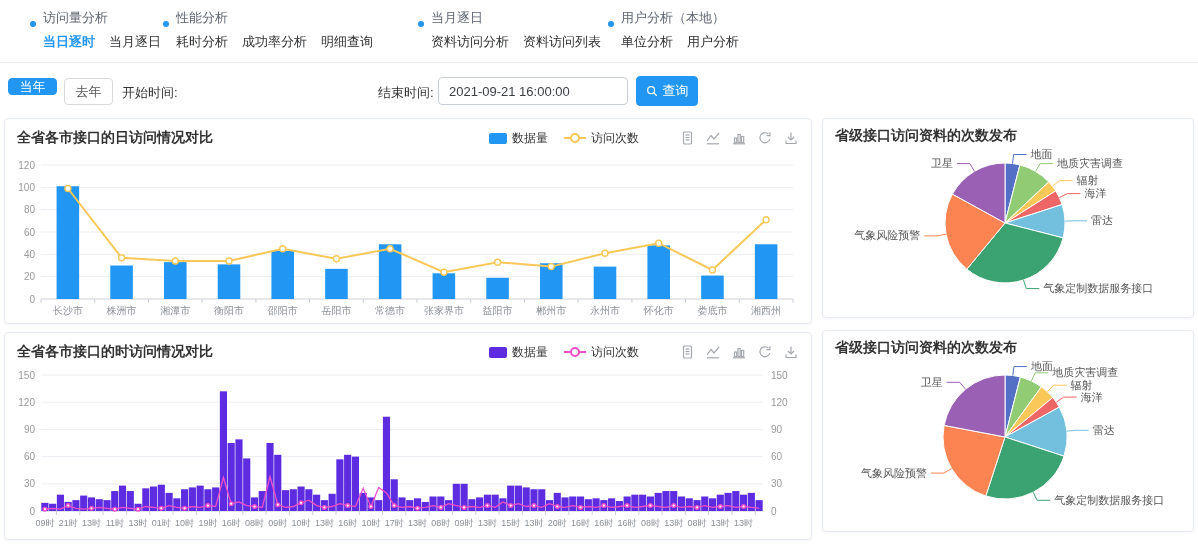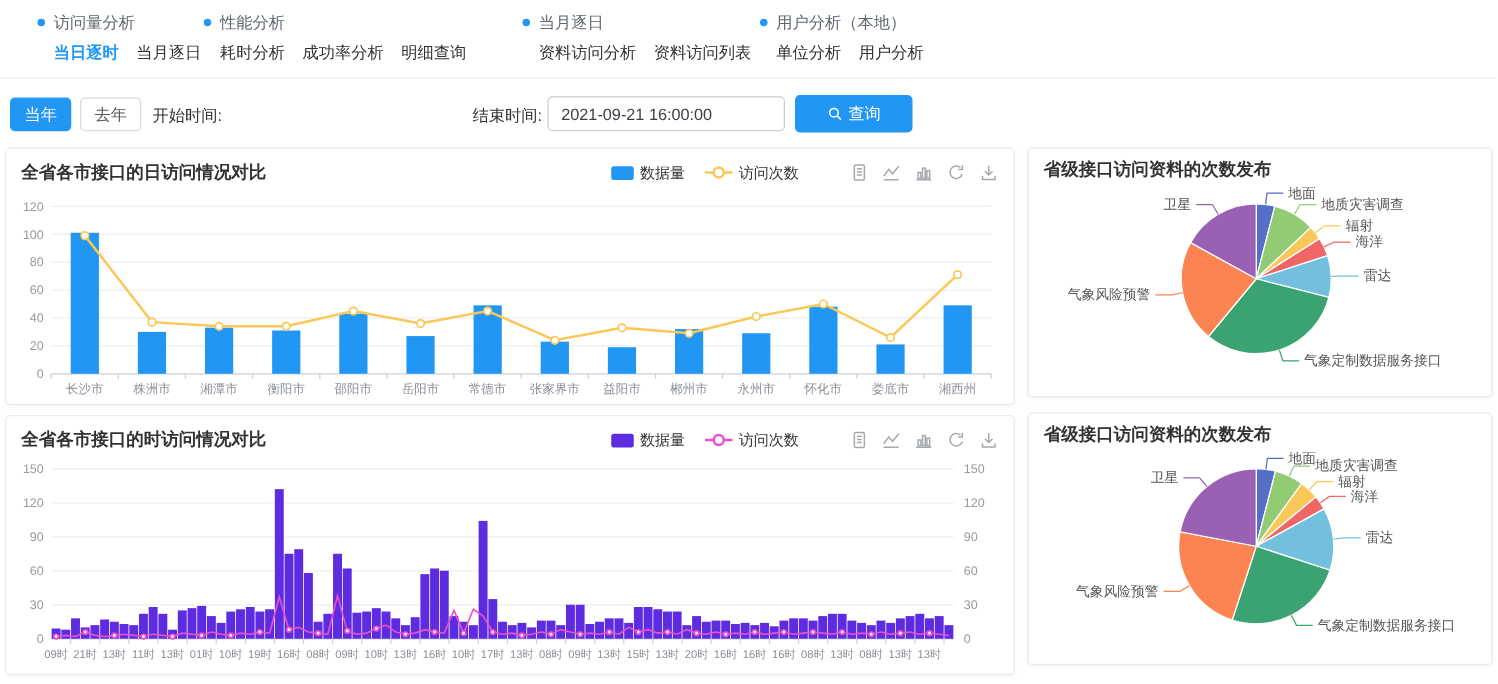--- a/index.html
+++ b/index.html
@@ -6,40 +6,40 @@
   .stage{position:relative;width:1198px;height:547px;background:#fff;overflow:hidden;}
 
   
   .nav{position:absolute;top:0;left:0;width:1198px;height:62px;border-bottom:1px solid #ececec;background:#fff;}
   .nav-group{position:absolute;top:9px;}
   .nav-group:nth-child(1){left:30px}
   .nav-group:nth-child(2){left:163px}
   .nav-group:nth-child(3){left:418px}
   .nav-group:nth-child(4){left:608px}
   .nav-group:nth-child(5){left:718px}
-  .nav-title{display:flex;align-items:center;font-size:13px;color:#5f6672;}
+  .nav-title{display:flex;align-items:flex-end;font-size:13px;color:#5f6672;}
   .nav-bullet{width:6px;height:6px;border-radius:50%;background:#2196f3;margin-right:7px;flex:0 0 auto;}
   .nav-links{display:flex;gap:14px;margin-top:6px;padding-left:13px;font-size:13px;color:#303133;justify-content:space-between;}
   .nav-links span{cursor:pointer;white-space:nowrap;}
   .nav-links span.active{color:#2196f3;font-weight:bold;}
 
   
   .filters{position:absolute;top:74px;left:0;width:1198px;height:38px;}
   .btn{display:inline-flex;align-items:center;justify-content:center;font-size:13px;border-radius:4px;cursor:pointer;box-sizing:border-box;}
   .btn-blue{background:#2196f3;color:#fff;border:1px solid #2196f3;}
   .btn-plain{background:#fff;color:#595959;border:1px solid #d9d9d9;}
-  #btn-cur{position:absolute;left:8px;top:4px;width:49px;height:27px;}
+  #btn-cur{position:absolute;left:8px;top:4px;width:49px;height:17px;}
   #btn-last{position:absolute;left:64px;top:4px;width:49px;height:27px;}
   .f-label{position:absolute;top:10px;font-size:13px;color:#333;}
   #lbl-start{left:122px}
   #lbl-end{left:378px}
   .f-input{position:absolute;top:3px;width:168px;height:26px;border:1px solid #c9ced6;border-radius:4px;font-size:13px;color:#3c4046;padding:0 10px;font-family:inherit;}
   #inp-start{left:180px}
   #inp-end{left:438px}
-  #btn-search{position:absolute;left:636px;top:2px;width:94px;height:30px;gap:5px;}
+  #btn-search{position:absolute;left:636px;top:2px;width:62px;height:30px;gap:5px;}
 
   
   .card{position:absolute;background:#fff;border:1px solid #e6eaf1;border-radius:4px;box-shadow:0 1px 3px rgba(0,0,0,.04);box-sizing:border-box;}
   #card-daily{left:4px;top:118px;width:808px;height:206px;}
   #card-hourly{left:4px;top:332px;width:808px;height:208px;}
   #card-pie1{left:822px;top:118px;width:372px;height:200px;}
   #card-pie2{left:822px;top:330px;width:372px;height:202px;}
   .card-head{display:flex;align-items:center;padding:8px 12px 0 12px;height:22px;}
   .card-title{font-size:14px;font-weight:bold;color:#333;white-space:nowrap;}
   .legend{display:flex;align-items:flex-end;gap:16px;margin-left:auto;margin-right:40px;}

